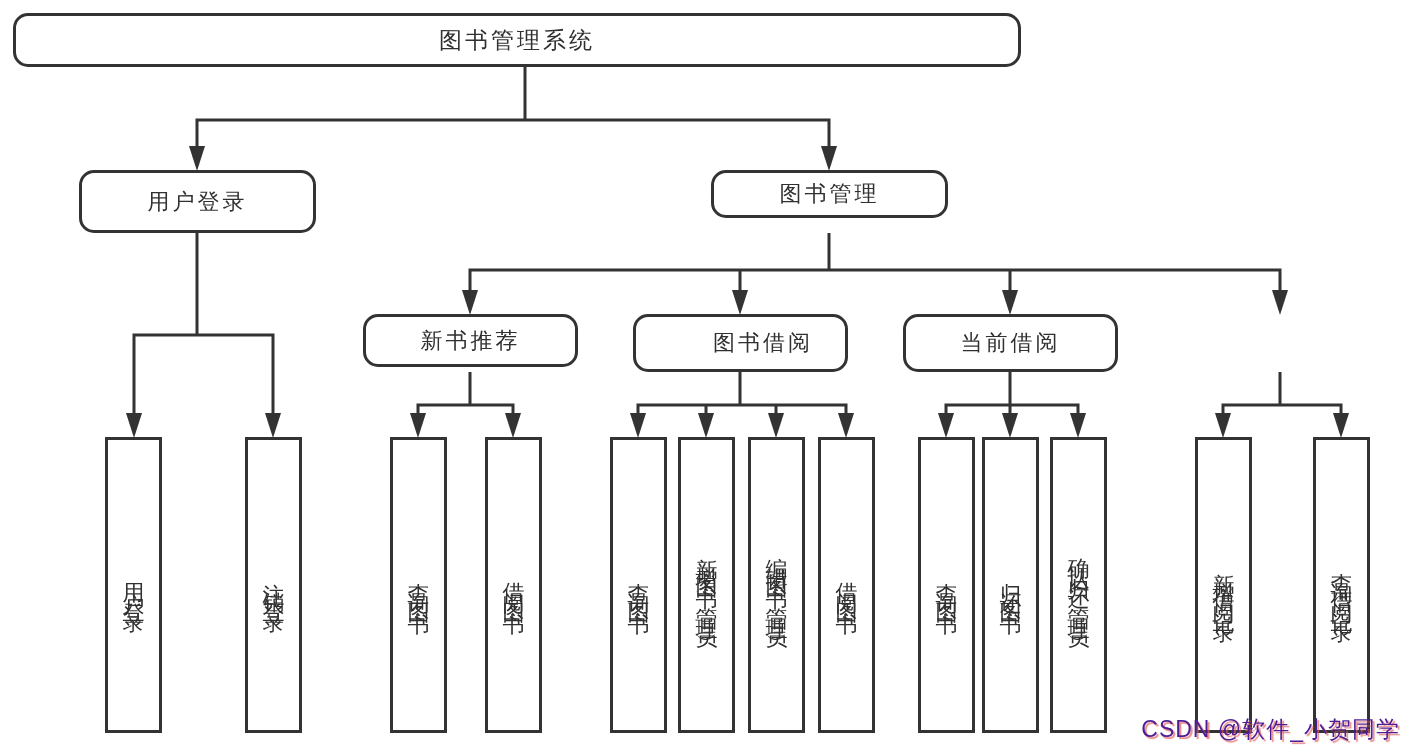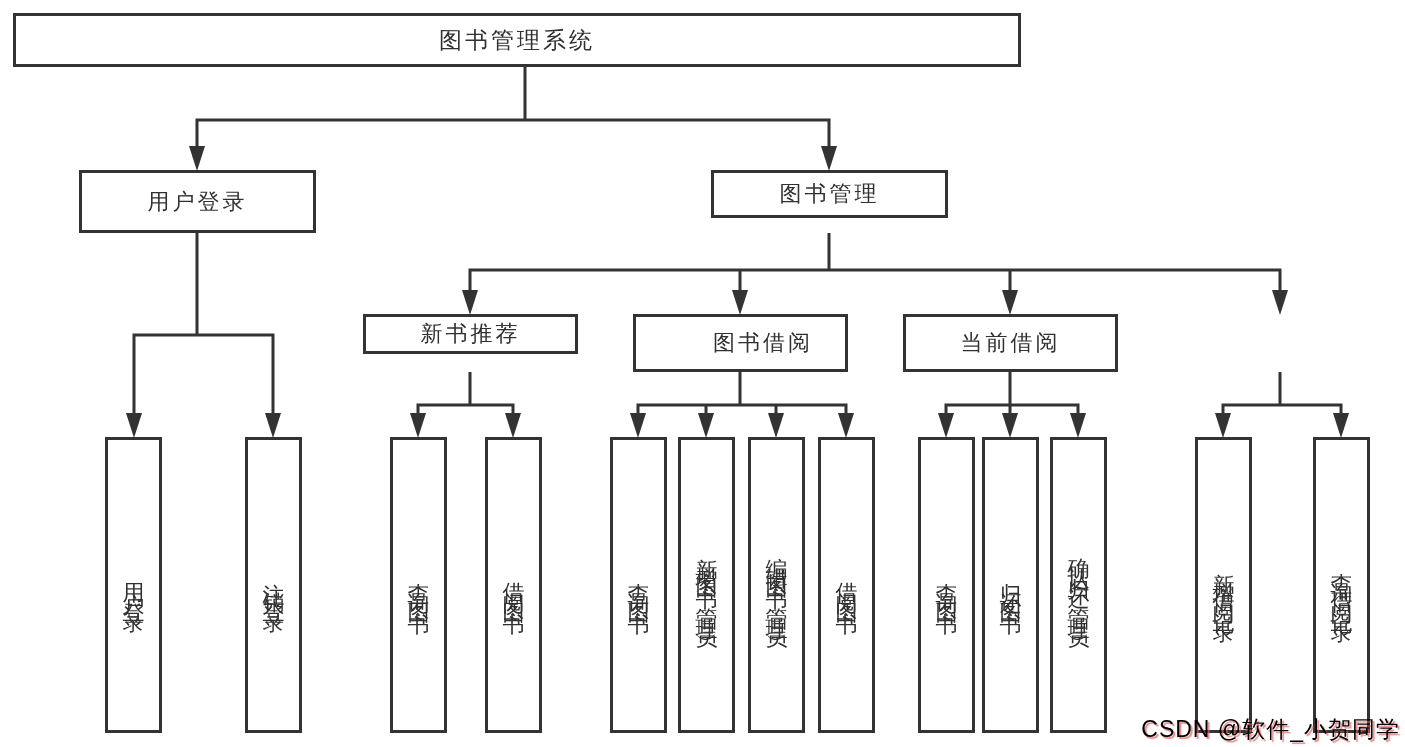--- a/index.html
+++ b/index.html
@@ -28,20 +28,21 @@
     background: #ffffff;
     color: #303030;
     display: flex;
     align-items: center;
     justify-content: center;
     z-index: 2;
   }
   .hbox {
     font-size: 22px;
     letter-spacing: 3px;
+    border-radius: 15px;
   }
   .hbox.title {
     font-size: 23px;
   }
   .vbox {
     width: 57px;
     height: 296px;
     top: 437px;
     font-size: 22px;
   }
@@ -49,21 +50,21 @@
     writing-mode: vertical-rl;
     text-orientation: mixed;
     letter-spacing: 10px;
     line-height: 1.1;
     white-space: nowrap;
   }
   
   #b-root  { left: 13px;  top: 13px;  width: 1008px; height: 54px; }
   #b-user  { left: 79px;  top: 170px; width: 237px;  height: 63px; }
   #b-books { left: 711px; top: 170px; width: 237px;  height: 48px; }
-  #b-s0 { left: 363px;  top: 314px; width: 215px; height: 40px; }
+  #b-s0 { left: 363px;  top: 314px; width: 215px; height: 53px; }
   #b-s1 { left: 633px;  top: 314px; width: 215px; height: 58px; padding-left: 45px; }
   #b-s2 { left: 903px;  top: 314px; width: 215px; height: 58px; }
   #b-s3 { left: 1173px; top: 314px; width: 215px; height: 58px; }
   #b-u0 { left: 105px; }
   #b-u1 { left: 245px; }
   #b-s0c0 { left: 390px; }
   #b-s0c1 { left: 485px; }
   #b-s1c0 { left: 610px; }
   #b-s1c1 { left: 678px; }
   #b-s1c2 { left: 748px; }
@@ -72,21 +73,21 @@
   #b-s2c1 { left: 982px; }
   #b-s2c2 { left: 1050px; }
   #b-s3c0 { left: 1195px; }
   #b-s3c1 { left: 1313px; }
   .watermark {
     position: absolute;
     right: 5px;
     bottom: 2px;
     z-index: 5;
     font-size: 23px;
-    color: #000000;
+    color: #4c1d95;
     text-shadow: 2px 2px 1px rgba(226, 95, 95, 0.75);
     letter-spacing: 1px;
     white-space: nowrap;
   }
 </style>
 </head>
 <body>
 
 <div class="canvas">
 

